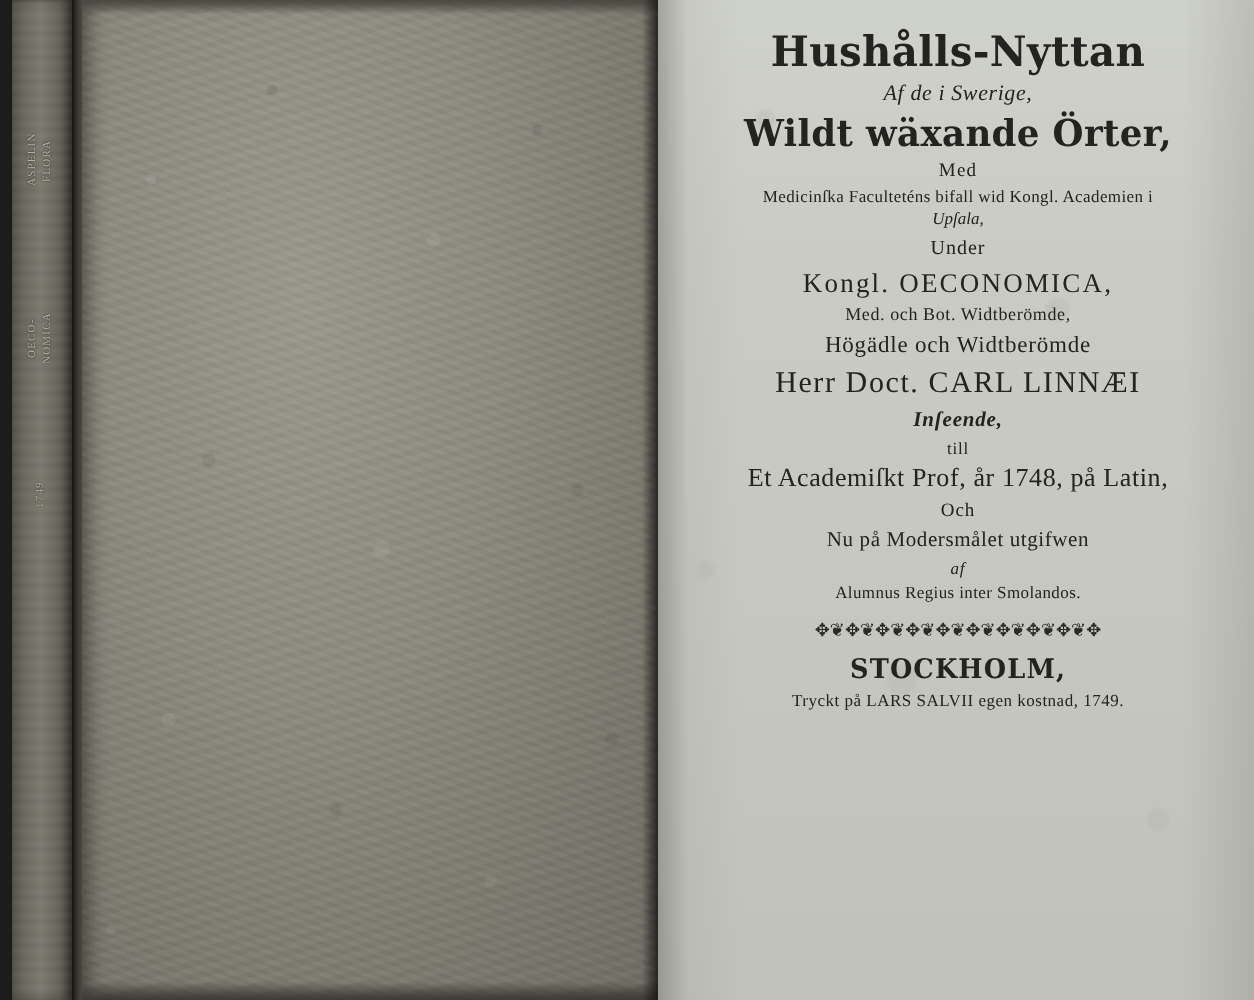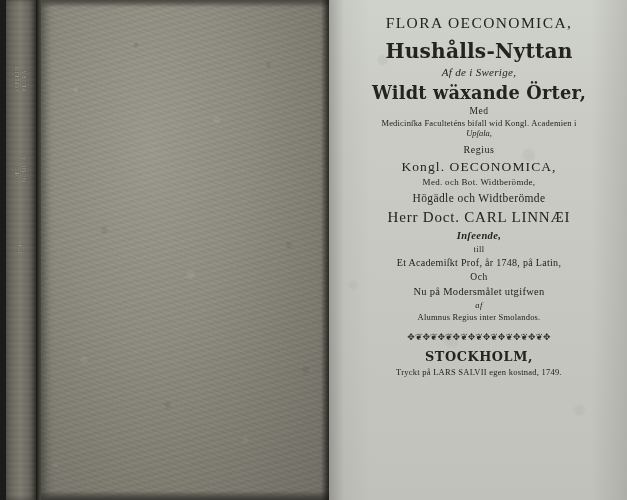--- a/index.html
+++ b/index.html
@@ -263,21 +263,21 @@
     letter-spacing: 0.4px;
     margin-bottom: 3px;
     font-weight: bold;
   }
   .t-till {
     font-size: 8.5px;
     letter-spacing: 0.4px;
     margin-bottom: 2px;
   }
   .t-acad {
-    font-size: 10px;
+    font-size: 13px;
     letter-spacing: 0.3px;
     margin-bottom: 4px;
   }
   .t-och {
     font-size: 9.5px;
     letter-spacing: 0.5px;
     margin-bottom: 3px;
   }
   .t-nu {
     font-size: 10.5px;
@@ -338,28 +338,27 @@
     </div>
     <div class="spine-gap"></div>
     <div class="cover"></div>
     <div class="cover-edge-top"></div>
     <div class="cover-edge-bottom"></div>
     <div class="gutter"></div>
   </div>
 
   <div class="page-right">
     <div class="title-block">
-      <p class="tl t-main">FLORA OECONOMICA,</p>
       <p class="tl t-fraktur1">Hushålls-Nyttan</p>
       <p class="tl t-afde">Af de i Swerige,</p>
       <p class="tl t-fraktur2">Wildt wäxande Örter,</p>
       <p class="tl t-med">Med</p>
       <p class="tl t-fac">Medicinſka Faculteténs bifall wid Kongl. Academien i</p>
       <p class="tl t-ups">Upſala,</p>
-      <p class="tl t-under">Regius</p>
+      <p class="tl t-under">Under</p>
       <p class="tl t-archi">Kongl. OECONOMICA,</p>
       <p class="tl t-prof">Med. och Bot. Widtberömde,</p>
       <p class="tl t-hog">Högädle och Widtberömde</p>
       <p class="tl t-linne">Herr Doct. CARL LINNÆI</p>
       <p class="tl t-inse">Inſeende,</p>
       <p class="tl t-till">till</p>
       <p class="tl t-acad">Et Academiſkt Prof, år 1748, på Latin,</p>
       <p class="tl t-och">Och</p>
       <p class="tl t-nu">Nu på Modersmålet utgifwen</p>
       <p class="tl t-af">af</p>

